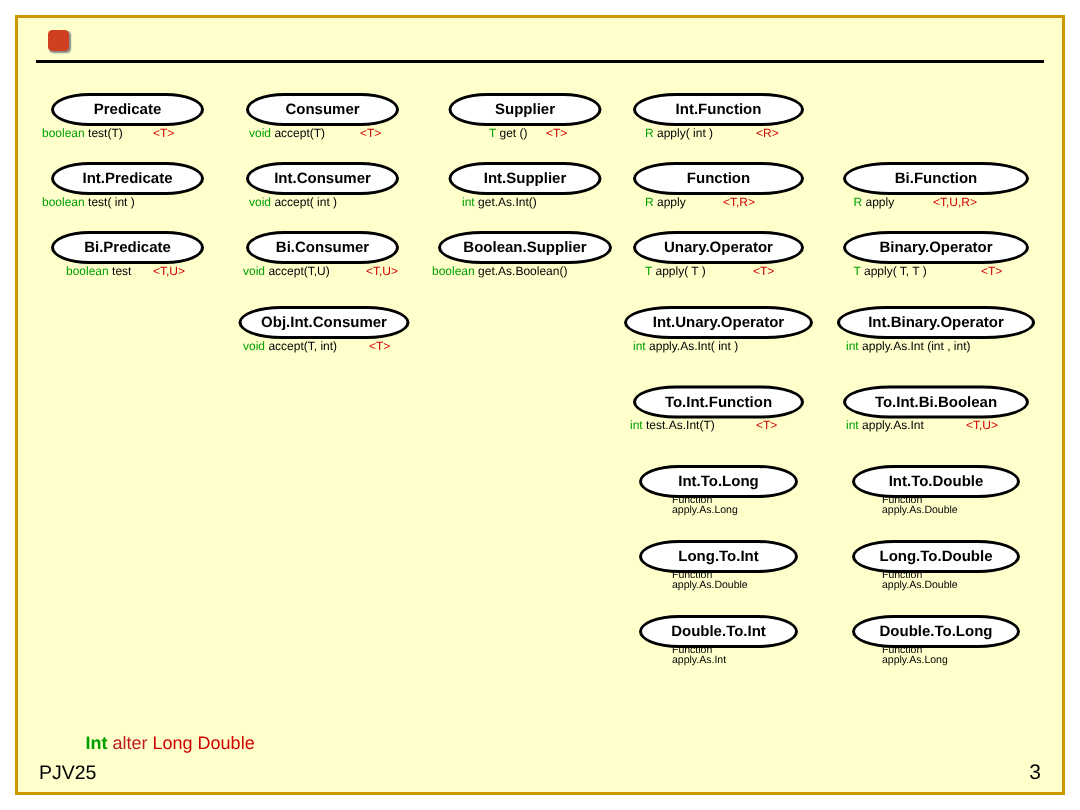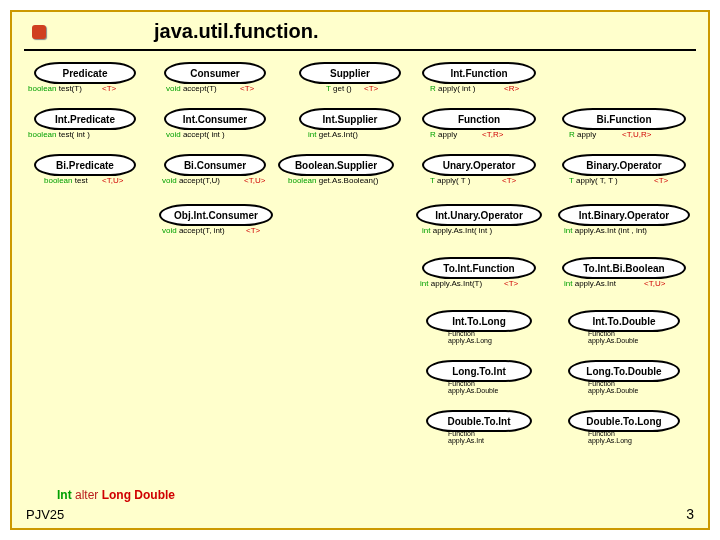--- a/index.html
+++ b/index.html
@@ -12,29 +12,28 @@
 .grid{position:absolute;left:12px;right:12px;top:50px}
 .pill{position:absolute;border:2px solid #000;border-radius:50%/100%;background:#fff;font-weight:bold;font-size:10px;display:flex;align-items:center;justify-content:center;height:18px}
 .sig{position:absolute;font-size:8px;white-space:nowrap}
 .ret{color:#00a000}
 .gen{color:#d00000;font-size:8px;position:absolute}
 .footer{position:absolute;bottom:6px;left:14px;font-size:13px}
 .pagenum{position:absolute;bottom:6px;right:14px;font-size:14px}
 .legend{position:absolute;bottom:26px;left:45px;font-size:12px}
 .legend .k1{color:#00a000;font-weight:bold}
 .legend .k2{color:#b91c1c}
-.legend .k3{color:#d00000;font-weight:bold}
+.legend .k3{color:#d00000;font-weight:normal}
 </style>
 </head>
 <body>
 
 <div class="slide">
  <div class="hdr">
   <div class="hdr-bullet"></div>
-  <div class="hdr-right">java.util.function.</div>
  </div>
  <div class="hr"></div>
 
  <div class="grid">
 
   <div class="pill" style="left:10px;top:0;width:98px">Predicate</div>
   <div class="sig" style="left:4px;top:22px"><span class="ret">boolean</span> <span>test(T)</span></div>
   <div class="gen" style="left:78px;top:22px">&lt;T&gt;</div>
 
   <div class="pill" style="left:140px;top:0;width:98px">Consumer</div>
@@ -67,21 +66,21 @@
   <div class="gen" style="left:598px;top:68px">&lt;T,U,R&gt;</div>
 
   <div class="pill" style="left:10px;top:92px;width:98px">Bi.Predicate</div>
   <div class="sig" style="left:20px;top:114px"><span class="ret">boolean</span> <span>test</span></div>
   <div class="gen" style="left:78px;top:114px">&lt;T,U&gt;</div>
 
   <div class="pill" style="left:140px;top:92px;width:98px">Bi.Consumer</div>
   <div class="sig" style="left:138px;top:114px"><span class="ret">void</span> <span>accept(T,U)</span></div>
   <div class="gen" style="left:220px;top:114px">&lt;T,U&gt;</div>
 
-  <div class="pill" style="left:254px;top:92px;width:112px">Boolean.Supplier</div>
+  <div class="pill" style="left:268px;top:92px;width:112px">Boolean.Supplier</div>
   <div class="sig" style="left:264px;top:114px"><span class="ret">boolean</span> <span>get.As.Boolean()</span></div>
 
   <div class="pill" style="left:398px;top:92px;width:110px">Unary.Operator</div>
   <div class="sig" style="left:406px;top:114px"><span class="ret">T</span> <span>apply( T )</span></div>
   <div class="gen" style="left:478px;top:114px">&lt;T&gt;</div>
 
   <div class="pill" style="left:538px;top:92px;width:120px">Binary.Operator</div>
   <div class="sig" style="left:545px;top:114px"><span class="ret">T</span> <span>apply( T, T )</span></div>
   <div class="gen" style="left:630px;top:114px">&lt;T&gt;</div>
 
@@ -89,21 +88,21 @@
   <div class="sig" style="left:138px;top:164px"><span class="ret">void</span> <span>accept(T, int)</span></div>
   <div class="gen" style="left:222px;top:164px">&lt;T&gt;</div>
 
   <div class="pill" style="left:392px;top:142px;width:122px">Int.Unary.Operator</div>
   <div class="sig" style="left:398px;top:164px"><span class="ret">int</span> <span>apply.As.Int( int )</span></div>
 
   <div class="pill" style="left:534px;top:142px;width:128px">Int.Binary.Operator</div>
   <div class="sig" style="left:540px;top:164px"><span class="ret">int</span> <span>apply.As.Int (int , int)</span></div>
 
   <div class="pill" style="left:398px;top:195px;width:110px">To.Int.Function</div>
-  <div class="sig" style="left:396px;top:217px"><span class="ret">int</span> <span>apply.As.Int(T)</span></div>
+  <div class="sig" style="left:396px;top:217px"><span class="ret">int</span> <span>test.As.Int(T)</span></div>
   <div class="gen" style="left:480px;top:217px">&lt;T&gt;</div>
 
   <div class="pill" style="left:538px;top:195px;width:120px">To.Int.Bi.Boolean</div>
   <div class="sig" style="left:540px;top:217px"><span class="ret">int</span> <span>apply.As.Int</span></div>
   <div class="gen" style="left:620px;top:217px">&lt;T,U&gt;</div>
 
   <div class="pill" style="left:402px;top:248px;width:102px">Int.To.Long</div>
   <div class="sig" style="left:424px;top:268px;font-size:7px"><span>Function</span><br><span>apply.As.Long</span></div>
 
   <div class="pill" style="left:544px;top:248px;width:108px">Int.To.Double</div>

